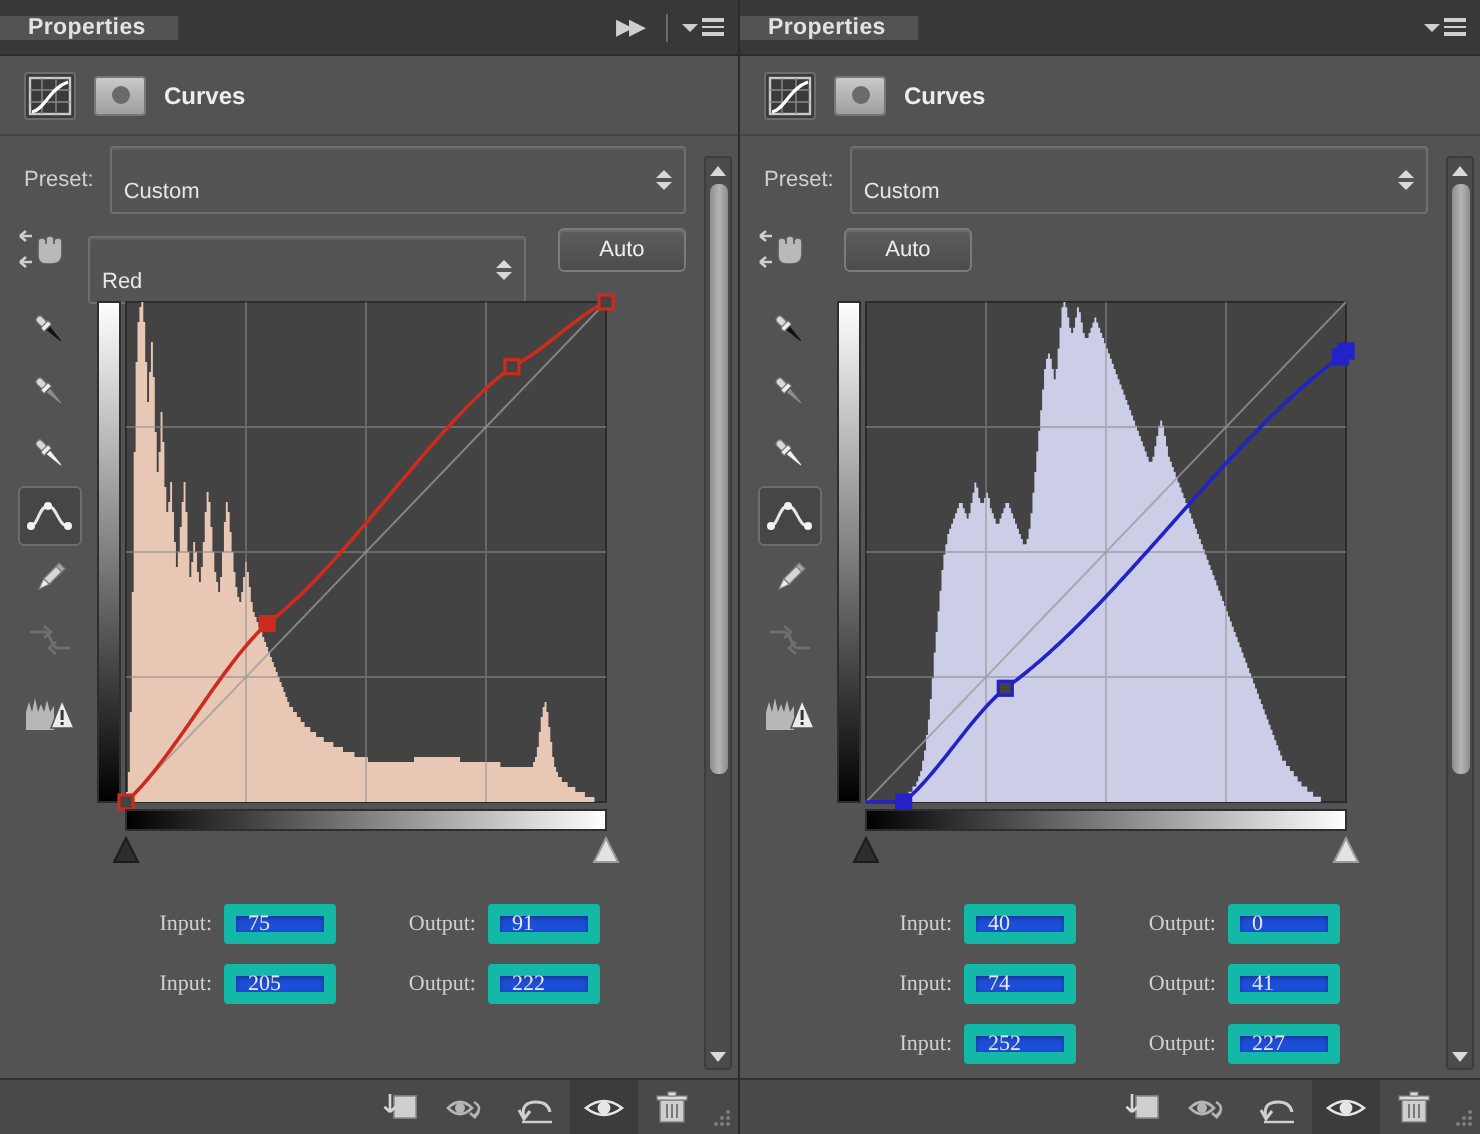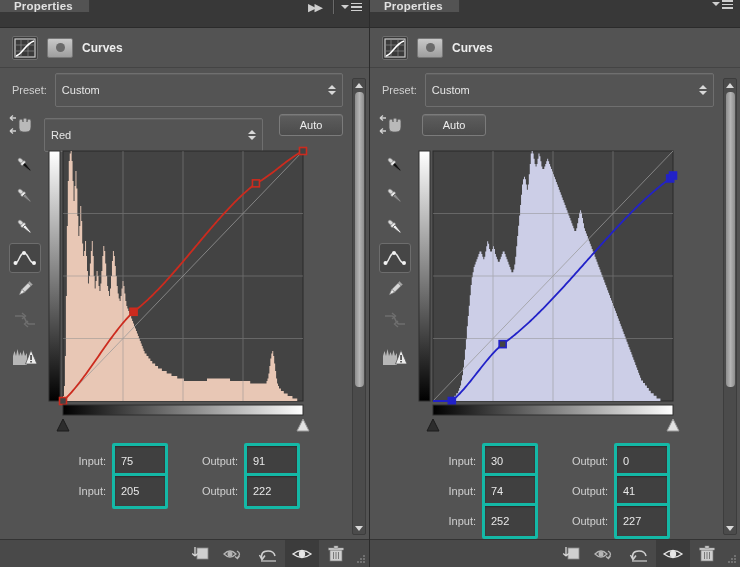--- a/index.html
+++ b/index.html
@@ -17,21 +17,21 @@
     position:relative;
     width:370px; height:567px;
     background:#535353;
     display:flex; flex-direction:column;
   }
   .panel.left{ border-right:1px solid #2b2b2b; }
 
   
   .tabstrip{
     height:28px; background:#383838;
-    display:flex; align-items:flex-start; position:relative;
+    display:flex; align-items:center; position:relative;
     border-bottom:1px solid #2b2b2b;
   }
   .tab{
     background:#535353;
     padding:0 16px 0 14px;
     display:flex; align-items:center;
     font-weight:bold; font-size:11.5px; color:#e2e2e2;
     letter-spacing:.2px;
     border-right:1px solid #3a3a3a;
     cursor:default;
@@ -73,21 +73,21 @@
 
   
   .presetrow{
     height:32px; display:flex; align-items:center; gap:8px;
     padding:0 26px 0 12px; margin-top:6px;
   }
   .label{ color:#d0d0d0; font-size:11px; white-space:nowrap;}
   .select{
     flex:1; height:21px; background:#545454;
     border:1px solid #6f6f6f; border-radius:2px;
-    display:flex;align-items:center; padding:16px 6px;
+    display:flex;align-items:flex-start; padding:16px 6px;
     position:relative; color:#e6e6e6; font-size:11px;
     box-shadow:inset 0 1px 0 rgba(255,255,255,.06);
   }
   .select .arrows{
     position:absolute; right:6px; top:50%; transform:translateY(-50%);
     display:flex;flex-direction:column;gap:2px;
   }
   .select .arrows .up{width:0;height:0;border-left:4px solid transparent;border-right:4px solid transparent;border-bottom:4px solid #d8d8d8;}
   .select .arrows .dn{width:0;height:0;border-left:4px solid transparent;border-right:4px solid transparent;border-top:4px solid #d8d8d8;}
 
@@ -112,24 +112,24 @@
   .tools{
     width:38px; display:flex;flex-direction:column; align-items:center;
     gap:1px; padding-top:4px;
   }
   .tool{ width:32px;height:30px; display:flex;align-items:center;justify-content:center; border-radius:3px;}
   .tool.active{ background:#464646; border:1px solid #6d6d6d;}
   .graphwrap{ position:relative; margin-left:2px; }
 
   
   .iorows{ padding:8px 26px 0 66px; }
-  .iorow{ display:flex; align-items:center; height:30px; gap:6px; }
+  .iorow{ display:flex; align-items:center; height:30px; gap:6px;font-family:Liberation Serif, serif; }
   .iorow .label{ width:40px; text-align:right; }
   .numbox{
-    width:56px;height:36px;background:#404040;border:3px solid #14b8a6;
+    width:56px;height:20px;background:#1d4ed8;border:6px solid #14b8a6;
     border-radius:2px; color:#e8e8e8; font-size:11px;
     display:flex;align-items:center;padding-left:6px;
     box-shadow:inset 0 1px 2px rgba(0,0,0,.35);
   }
   .iorow .label.out{ width:52px; margin-left:12px;}
 
   
   .vscroll{
     position:absolute; right:3px; top:78px; width:14px; bottom:32px;
     background:#4b4b4b; border:1px solid #3d3d3d; border-radius:2px;
@@ -586,21 +586,21 @@
 
           <path d="M11 285 L23 285 L17 273 Z" fill="#2d2d2d" stroke="#1c1c1c" stroke-width="1"></path>
           <path d="M251 285 L263 285 L257 273 Z" fill="#e2e2e2" stroke="#9a9a9a" stroke-width="1"></path>
         </svg>
       </div>
     </div>
 
     <div class="iorows" id="io-r">
         <div class="iorow">
           <span class="label">Input:</span>
-          <span class="numbox">30</span>
+          <span class="numbox">40</span>
           <span class="label out">Output:</span>
           <span class="numbox">0</span>
         </div>
         <div class="iorow">
           <span class="label">Input:</span>
           <span class="numbox">74</span>
           <span class="label out">Output:</span>
           <span class="numbox">41</span>
         </div>
         <div class="iorow">

